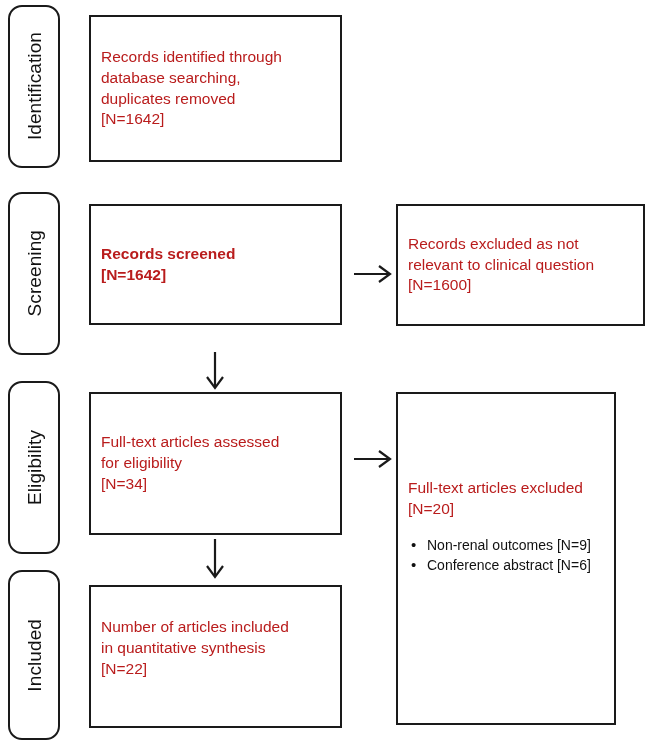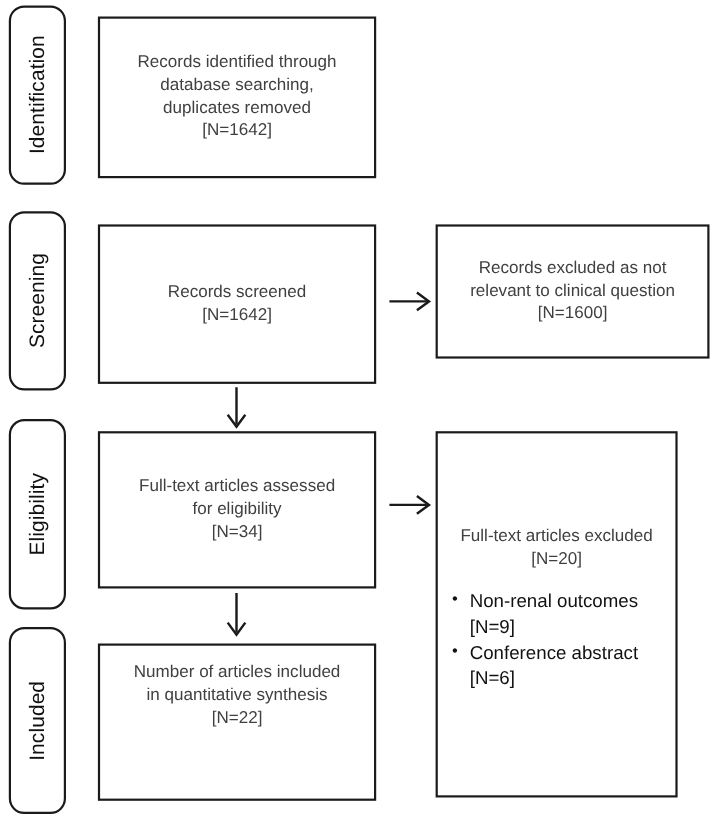--- a/index.html
+++ b/index.html
@@ -48,35 +48,34 @@
     box-sizing: border-box;
     display: flex;
     flex-direction: column;
     justify-content: center;
     padding: 6px 10px;
   }
   .flow-box.top-aligned {
     justify-content: flex-start;
   }
   .box-title {
-    text-align: center;
     font-size: 15.5px;
     line-height: 1.35;
     white-space: pre-line;
-    color: #404040;
+    color: #b91c1c;
   }
   .bullet-list {
     list-style: none;
     margin: 0;
     padding: 0;
   }
   .bullet-list li {
     position: relative;
     padding-left: 19px;
-    font-size: 17px;
+    font-size: 14px;
     line-height: 1.35;
     margin-bottom: 1px;
     color: #111111;
   }
   .bullet-list li::before {
     content: "\2022";
     position: absolute;
     left: 3px;
     top: -0.5px;
     font-size: 15px;
@@ -113,21 +112,21 @@
     <span class="stage-pill-label">Included</span>
   </div>
 
   <div class="flow-box" style="left:89px; top:15px; width:253px; height:147px;">
     <div class="box-title">Records identified through
 database searching,
 duplicates removed
 [N=1642]</div>
   </div>
 
-  <div class="flow-box" style="left:89px; top:204px; width:253px; height:145px;">
+  <div class="flow-box" style="left:89px; top:204px; width:253px; height:121px;font-weight:bold;">
     <div class="box-title">Records screened
 [N=1642]</div>
   </div>
 
   <div class="flow-box" style="left:396px; top:204px; width:249px; height:122px;">
     <div class="box-title">Records excluded as not
 relevant to clinical question
 [N=1600]</div>
   </div>
 
@@ -140,21 +139,21 @@
   <div class="flow-box top-aligned" style="left:396px; top:392px; width:220px; height:333px; padding-top:84px;">
     <div class="box-title">Full-text articles excluded
 [N=20]</div>
     <div class="spacer-gap"></div>
     <ul class="bullet-list">
       <li>Non-renal outcomes [N=9]</li>
       <li>Conference abstract [N=6]</li>
     </ul>
   </div>
 
-  <div class="flow-box top-aligned" style="left:89px; top:585px; width:253px; height:143px; padding-top:14px;">
+  <div class="flow-box top-aligned" style="left:89px; top:585px; width:253px; height:143px; padding-top:30px;">
     <div class="box-title">Number of articles included
 in quantitative synthesis
 [N=22]</div>
     <div class="spacer-gap"></div>
     <ul class="bullet-list" style="padding-left:22px;">
     </ul>
   </div>
 
   <div class="arrow" style="left:352px; top:262px; width:44px; height:24px;">
     <svg width="44" height="24" viewBox="0 0 44 24">

